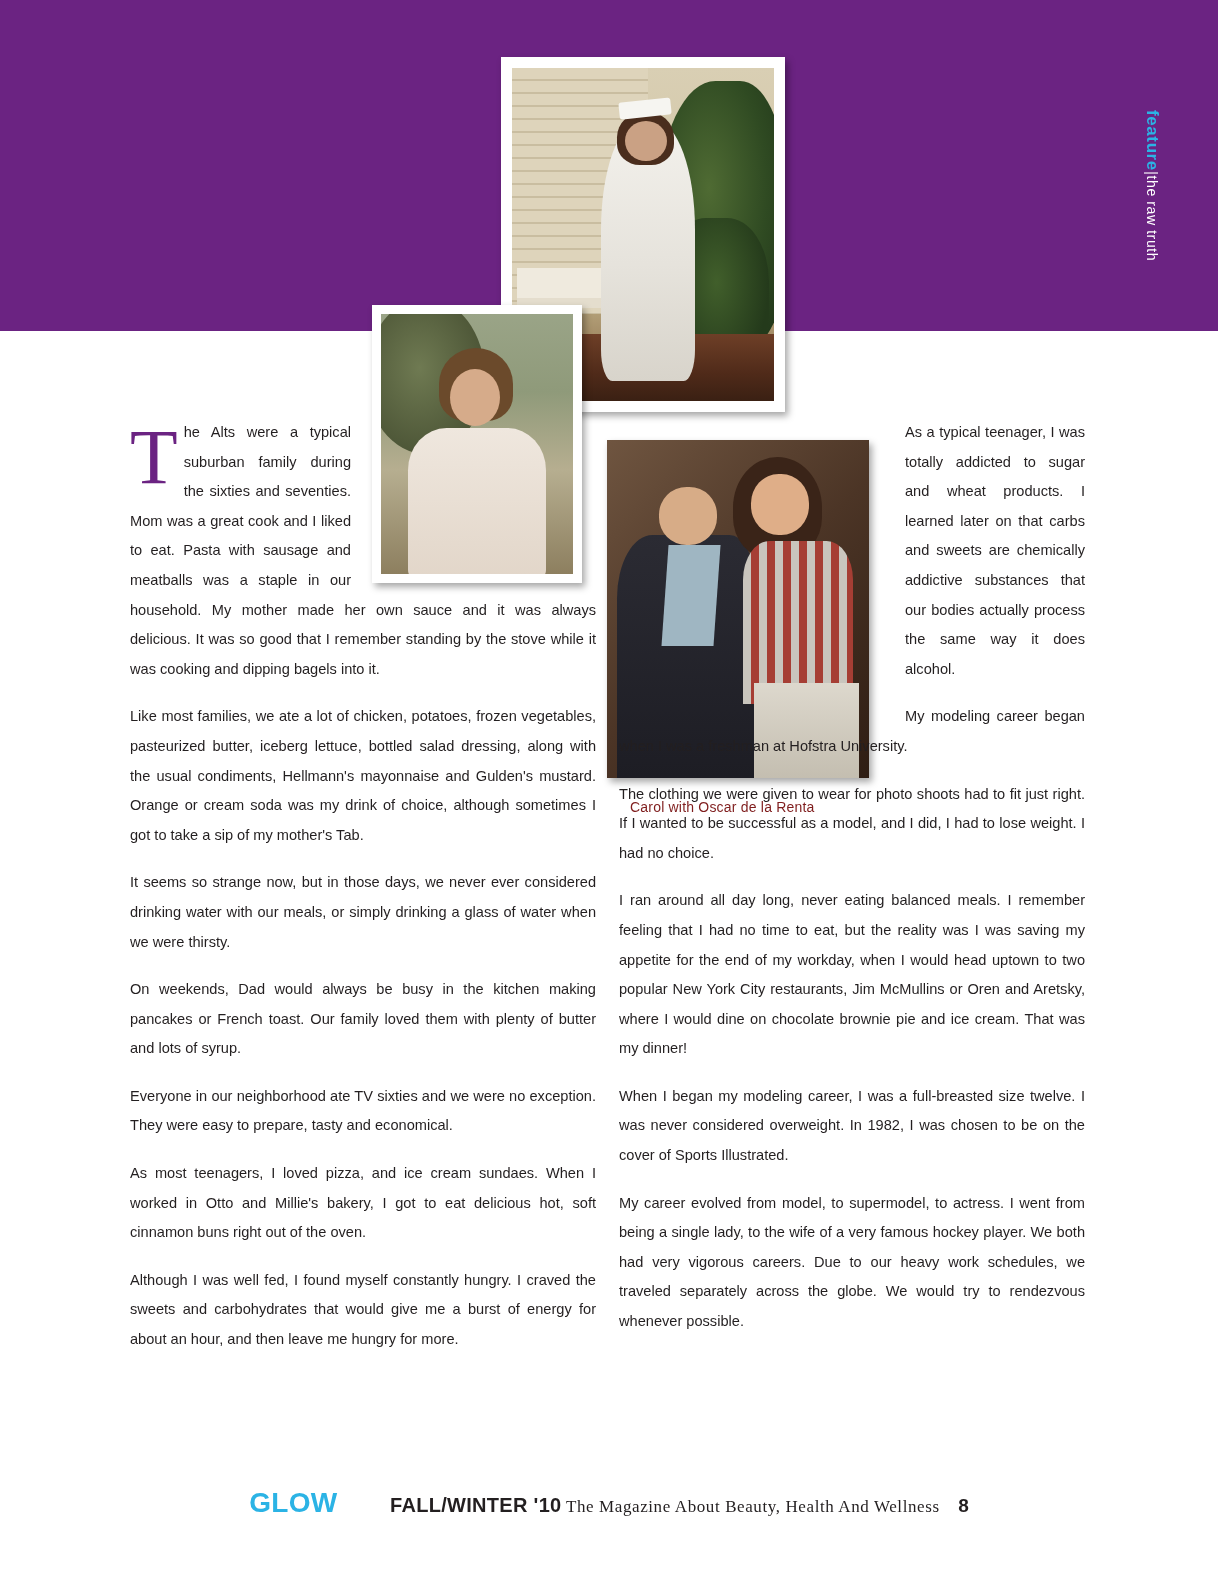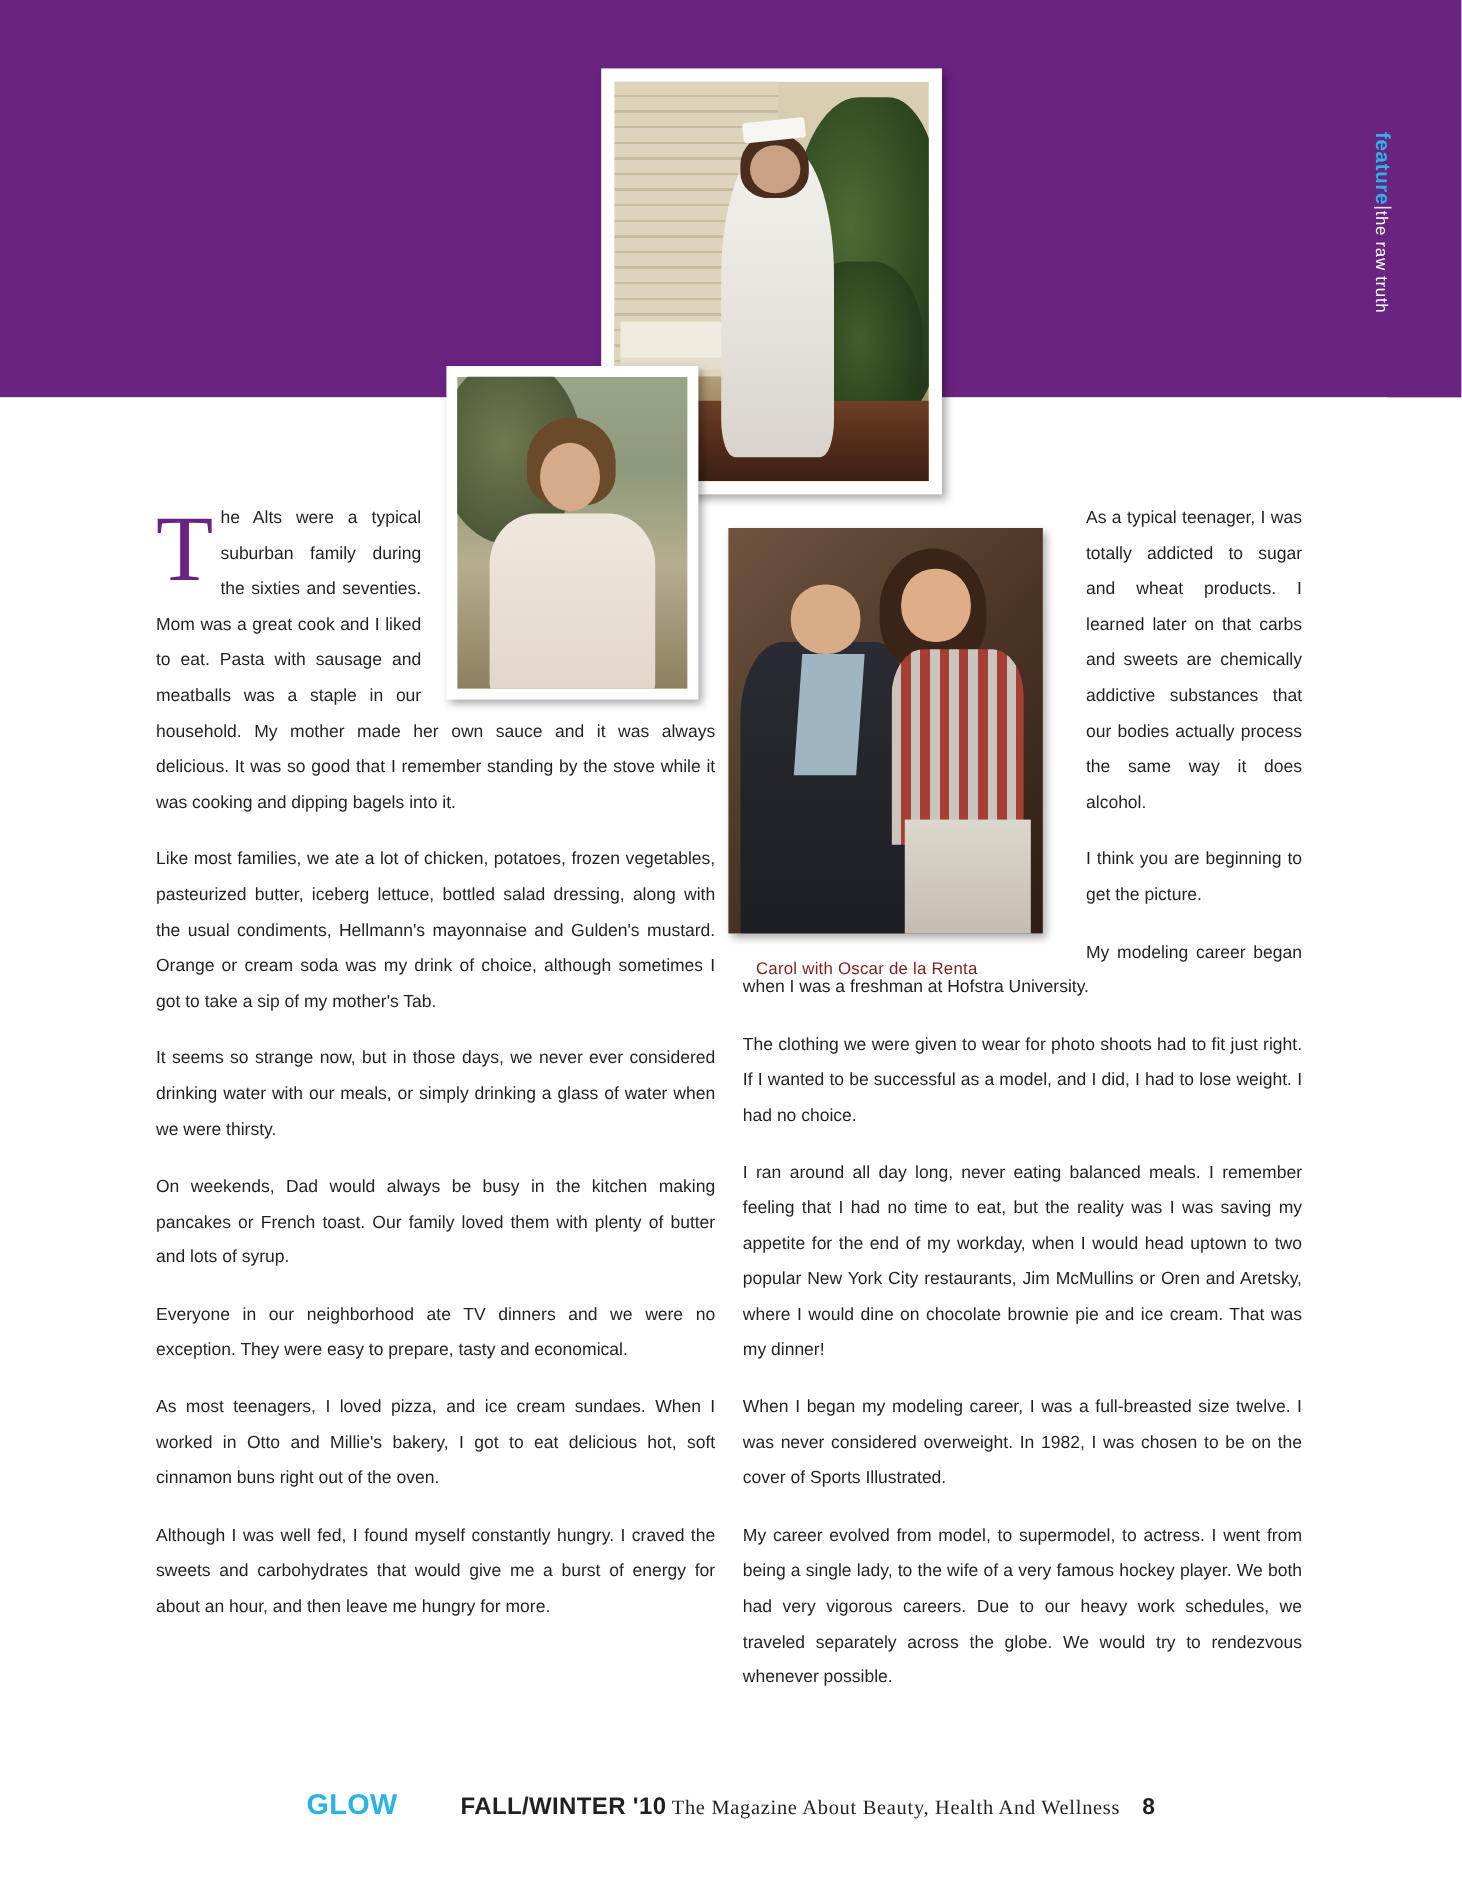--- a/index.html
+++ b/index.html
@@ -289,21 +289,21 @@
     position: absolute;
     left: 0;
     bottom: 56px;
     width: 1218px;
     text-align: center;
     white-space: nowrap;
   }
   .footer .glow {
     color: #2bb3e5;
     font-weight: bold;
-    font-size: 24px;
+    font-size: 28px;
     letter-spacing: .3px;
   }
   .footer .season {
     color: #231f20;
     font-weight: bold;
     font-size: 20px;
     letter-spacing: .3px;
     margin-left: 48px;
   }
   .footer .tagline {
@@ -378,29 +378,28 @@
 
   <div class="col col-left">
     <p>
       <span class="dropcap">T</span>
       <span class="wrap-mom"></span>
       <span>he Alts were a typical suburban family during the sixties and seventies. Mom was a great cook and I liked to eat. Pasta with sausage and meatballs was a staple in our household. My mother made her own sauce and it was always delicious. It was so good that I remember standing by the stove while it was cooking and dipping bagels into it.</span>
     </p>
     <p>Like most families, we ate a lot of chicken, potatoes, frozen vegetables, pasteurized butter, iceberg lettuce, bottled salad dressing, along with the usual condiments, Hellmann's mayonnaise and Gulden's mustard. Orange or cream soda was my drink of choice, although sometimes I got to take a sip of my mother's Tab.</p>
     <p>It seems so strange now, but in those days, we never ever considered drinking water with our meals, or simply drinking a glass of water when we were thirsty.</p>
     <p>On weekends, Dad would always be busy in the kitchen making pancakes or French toast. Our family loved them with plenty of butter and lots of syrup.</p>
-    <p>Everyone in our neighborhood ate TV dinners and we were no exception. They were easy to prepare, tasty and economical.</p>
+    <p>Everyone in our neighborhood ate TV sixties and we were no exception. They were easy to prepare, tasty and economical.</p>
     <p>As most teenagers, I loved pizza, and ice cream sundaes. When I worked in Otto and Millie's bakery, I got to eat delicious hot, soft cinnamon buns right out of the oven.</p>
     <p>Although I was well fed, I found myself constantly hungry. I craved the sweets and carbohydrates that would give me a burst of energy for about an hour, and then leave me hungry for more.</p>
   </div>
 
   <div class="col col-right">
     <div class="narrow-block">
       <p>As a typical teenager, I was totally addicted to sugar and wheat products. I learned later on that carbs and sweets are chemically addictive substances that our bodies actually process the same way it does alcohol.</p>
-      <p>I think you are beginning to get the picture.</p>
     </div>
     <p><span style="display:inline-block;width:286px"></span><span>My modeling career began when I was a freshman at Hofstra University.</span></p>
     <p>The clothing we were given to wear for photo shoots had to fit just right. If I wanted to be successful as a model, and I did, I had to lose weight. I had no choice.</p>
     <p>I ran around all day long, never eating balanced meals. I remember feeling that I had no time to eat, but the reality was I was saving my appetite for the end of my workday, when I would head uptown to two popular New York City restaurants, Jim McMullins or Oren and Aretsky, where I would dine on chocolate brownie pie and ice cream. That was my dinner!</p>
     <p>When I began my modeling career, I was a full-breasted size twelve. I was never considered overweight. In 1982, I was chosen to be on the cover of Sports Illustrated.</p>
     <p>My career evolved from model, to supermodel, to actress. I went from being a single lady, to the wife of a very famous hockey player. We both had very vigorous careers. Due to our heavy work schedules, we traveled separately across the globe. We would try to rendezvous whenever possible.</p>
   </div>
 
   <div class="footer">
     <span class="glow">GLOW</span>

